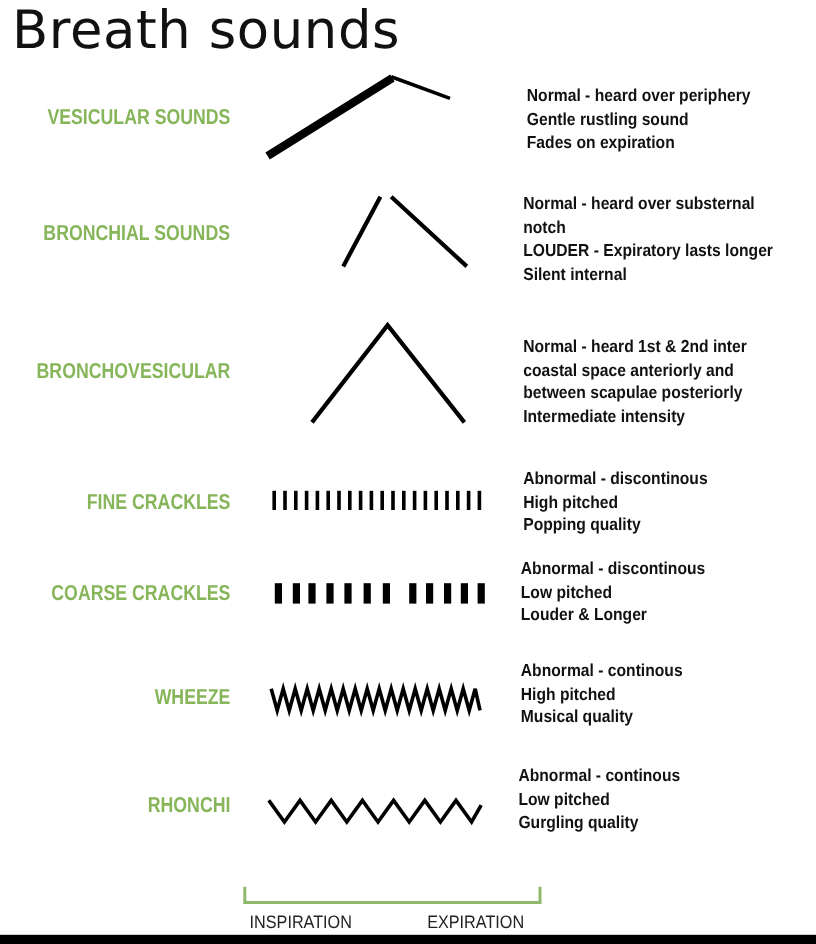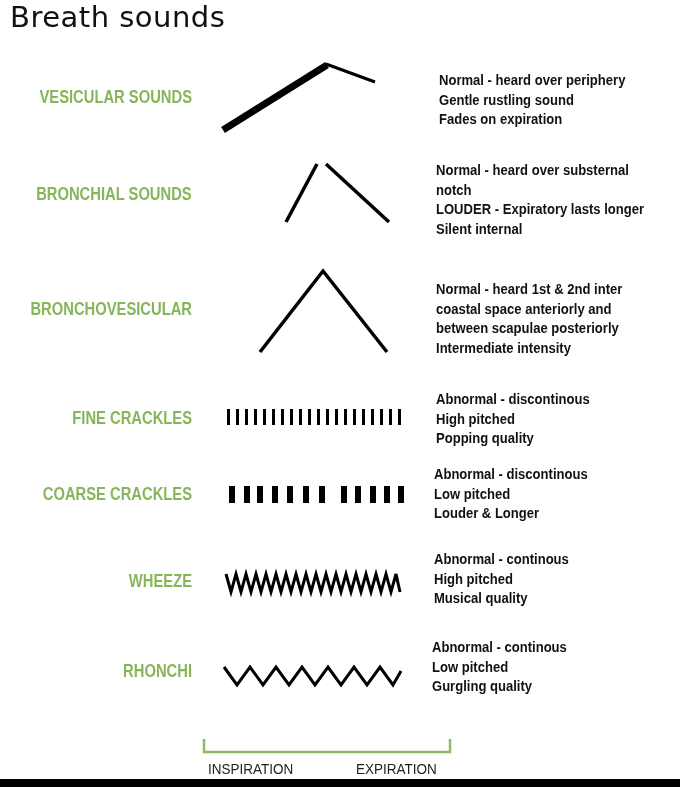--- a/index.html
+++ b/index.html
@@ -1,17 +1,17 @@
 <!DOCTYPE html>
 <html><head>
 <meta charset="utf-8">
 <style>
   html, body { margin: 0; padding: 0; background: #ffffff; }
   body { width: 680px; height: 787px; position: relative; overflow: hidden; font-family: "Liberation Sans", sans-serif; }
-  .title { position: absolute; left: 10px; top: 0px; font-size: 29px; color: #111; letter-spacing: 0.5px; font-family: "DejaVu Sans", sans-serif; }
+  .title { position: absolute; left: 10px; top: 0px; font-size: 44px; color: #111; letter-spacing: 0.5px; font-family: "DejaVu Sans", sans-serif; }
   .label { position: absolute; right: 488px; font-family: "Liberation Sans", sans-serif; font-weight: bold; font-size: 18px; color: #86b55a; transform: scaleX(0.82); transform-origin: right center; white-space: nowrap; }
   .desc { position: absolute; font-family: "Liberation Sans", sans-serif; font-weight: bold; font-size: 14.5px; line-height: 19.6px; color: #111; transform: scaleX(0.9); transform-origin: left top; white-space: nowrap; }
   .desc div { margin: 0; }
   svg.pattern { position: absolute; left: 0; top: 0; }
   .axis-label { position: absolute; top: 760px; font-size: 15px; color: #222; transform: scaleX(0.9); transform-origin: left top; }
   .bottom-bar { position: absolute; left: 0; bottom: 0; width: 680px; height: 8px; background: #000; }
 </style>
 </head>
 <body>
 

